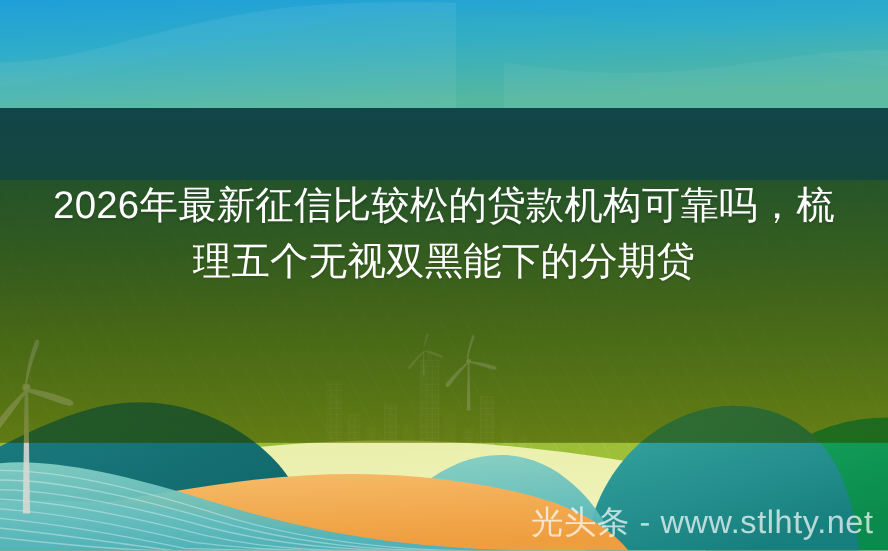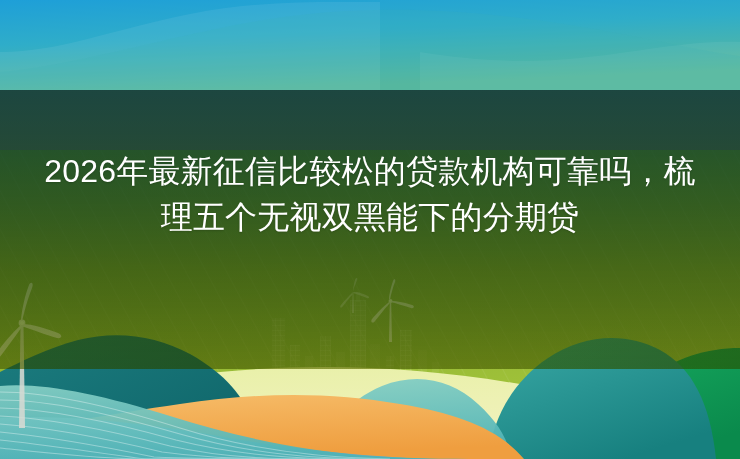--- a/index.html
+++ b/index.html
@@ -10,21 +10,21 @@
   }
   body {
     font-family: "Liberation Sans", "DejaVu Sans", sans-serif;
   }
 
   #cover {
     position: relative;
     width: 740px;
     height: 459px;
     overflow: hidden;
-    background: #737373;
+    background: #0369a1;
   }
 
   
   .layer {
     position: absolute;
     inset: 0;
     width: 100%;
     height: 100%;
   }
 
@@ -255,14 +255,15 @@
       <path d="M352,293 C349,296 344,301 341,305 C339,307 341,309 343,306 C347,301 351,296 353,294 Z" fill="#e6eae3"></path>
     </g>
 
   </svg>
 
   <div id="tint-overlay"></div>
   <div id="tint-overlay-2"></div>
 
   <div id="headline">2026年最新征信比较松的贷款机构可靠吗，梳理五个无视双黑能下的分期贷</div>
 
+  <div id="watermark">光头条 - www.stlhty.net</div>
 
 </div>
 
 </body></html>

